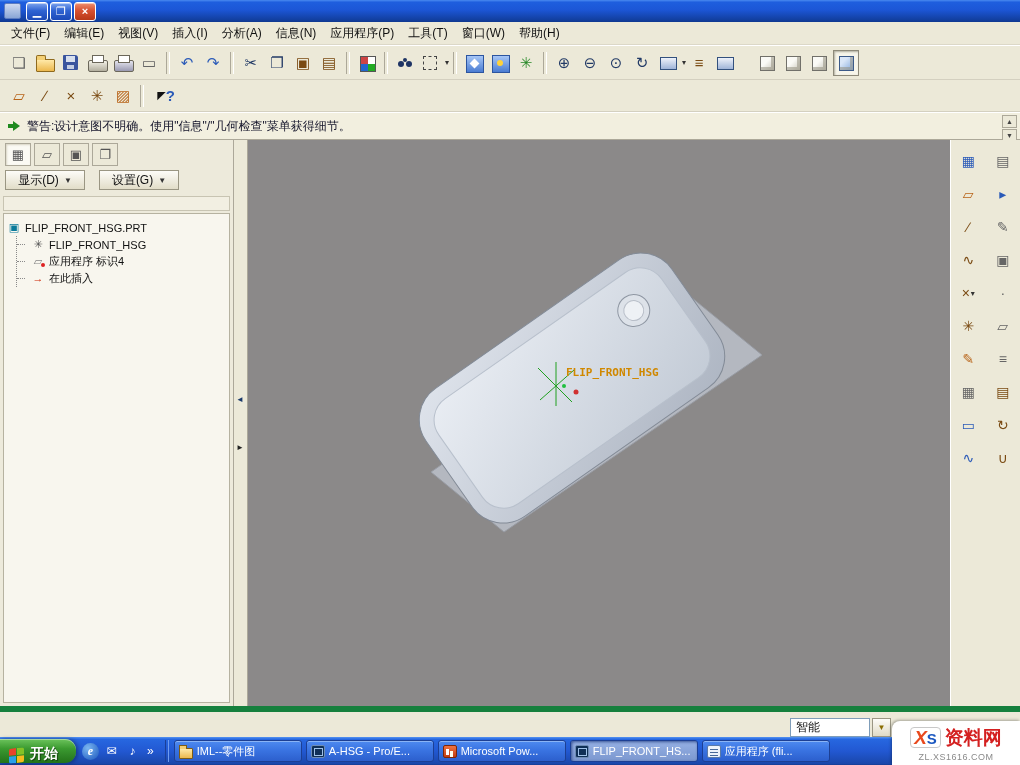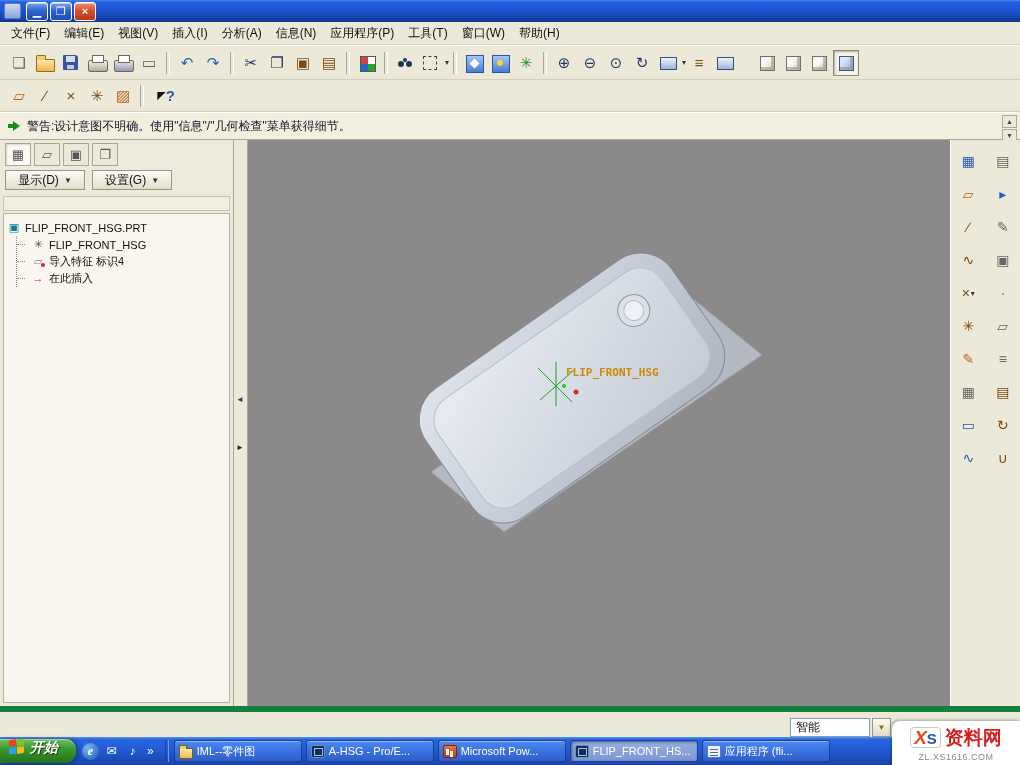--- a/index.html
+++ b/index.html
@@ -85,21 +85,21 @@
     display:flex;align-items:center;justify-content:center;color:#444;}
 
   
   #workspace{position:absolute;top:140px;left:0;width:100%;height:566px;display:flex;}
   #left-panel{width:234px;flex:none;background:#edeadb;border-right:1px solid #aca899;
     display:flex;flex-direction:column;box-sizing:border-box;}
   .lp-tabs{height:28px;display:flex;align-items:center;gap:3px;padding:3px 5px;box-sizing:border-box;}
   .lp-tab{width:24px;height:21px;border:1px solid #aca899;background:#ece9d8;display:flex;
     align-items:center;justify-content:center;font-size:13px;color:#555;}
   .lp-tab.active{background:#fbfaf4;box-shadow:inset 1px 1px 2px #d8d4c4;}
-  .lp-btnrow{height:24px;display:flex;gap:7px;padding:0 5px;align-items:center;}
+  .lp-btnrow{height:24px;display:flex;gap:14px;padding:0 5px;align-items:center;}
   .lp-btn{width:80px;height:20px;border:1px solid #9a9683;background:linear-gradient(#fdfcf8,#e2ddc8);
     display:flex;align-items:center;justify-content:center;gap:5px;box-sizing:border-box;}
   .lp-btn .arr{font-size:8px;color:#333;}
   .lp-strip{height:13px;margin:4px 3px 2px 3px;border:1px solid #c8c4b2;background:#f2efe2;}
   .lp-tree{flex:1;margin:0 3px 3px 3px;padding:5px 3px;background:#f8f6ee;border:1px solid #b6b2a0;
     font-size:11px;overflow:hidden;}
   .tree-row{display:flex;align-items:center;gap:4px;height:17px;white-space:nowrap;}
   .tree-children{margin-left:9px;border-left:1px dotted #8a8a8a;}
   .tree-children .tree-row::before{content:"";width:8px;border-top:1px dotted #8a8a8a;margin-right:2px;flex:none;}
   .t-ico{width:14px;text-align:center;font-size:11px;line-height:1;position:relative;flex:none;}
@@ -129,24 +129,24 @@
     border-top:6px solid #15803d;box-sizing:border-box;}
   .filter-box{position:absolute;left:790px;top:6px;width:80px;height:19px;box-sizing:border-box;
     background:#fff;border:1px solid #7f9db9;display:flex;align-items:center;padding-left:5px;}
   .filter-dd{position:absolute;left:872px;top:6px;width:19px;height:19px;box-sizing:border-box;
     border:1px solid #9a9683;background:linear-gradient(#fdfcf8,#e0dbc6);display:flex;align-items:center;
     justify-content:center;font-size:8px;color:#8a6d00;}
 
   
   #taskbar{position:absolute;top:737px;left:0;width:100%;height:28px;display:flex;align-items:center;
     background:linear-gradient(180deg,#5795f2 0%,#2767e0 8%,#2258d2 50%,#1a47ab 95%,#153c92 100%);}
-  .start-btn{height:24px;flex:none;display:flex;align-items:flex-start;gap:6px;padding:0 18px 0 9px;
+  .start-btn{height:24px;flex:none;display:flex;align-items:flex-end;gap:6px;padding:0 18px 0 9px;
     background:linear-gradient(180deg,#6cc45c 0%,#3b9a30 40%,#2f8526 70%,#247318 100%);
     border-radius:0 11px 11px 0;box-shadow:2px 0 4px rgba(0,0,0,.35),inset 0 1px 0 rgba(255,255,255,.4);
-    color:#fff;font-weight:bold;font-style:italic;font-size:14px;text-shadow:1px 1px 1px #14400f;}
+    color:#fff;font-weight:bold;font-size:14px;text-shadow:1px 1px 1px #14400f;}
   .start-flag{width:15px;height:15px;border-radius:2px;transform:skewY(-6deg);flex:none;
     background-image:linear-gradient(#e8432a,#e8432a),linear-gradient(#84c226,#84c226),
       linear-gradient(#2aa0e8,#2aa0e8),linear-gradient(#f6bc1e,#f6bc1e);
     background-repeat:no-repeat;background-size:7px 7px;background-position:0 0,8px 0,0 8px,8px 8px;}
   .ql{display:flex;align-items:center;gap:4px;padding:0 6px;flex:none;}
   .ql-icon{width:17px;height:17px;display:flex;align-items:center;justify-content:center;color:#fff;
     font-size:12px;line-height:1;}
   .ie-e{background:radial-gradient(circle at 35% 30%,#7ab6f2,#1a55bc);border-radius:50%;
     font-family:"Liberation Serif","DejaVu Serif",serif;font-style:italic;font-weight:bold;}
   .ql-more{color:#fff;font-size:12px;padding:0 2px;}
@@ -344,21 +344,21 @@
           <span class="t-ico t-part">▣</span>
           <span>FLIP_FRONT_HSG.PRT</span>
         </div>
         <div class="tree-children">
           <div class="tree-row">
             <span class="t-ico t-csys">✳</span>
             <span>FLIP_FRONT_HSG</span>
           </div>
           <div class="tree-row">
             <span class="t-ico t-imp">▱</span>
-            <span>导入特征 标识4</span>
+            <span>应用程序 标识4</span>
           </div>
           <div class="tree-row">
             <span class="t-ico t-ins">→</span>
             <span>在此插入</span>
           </div>
         </div>
       </div>
     </div>
 
     <div id="splitter">

